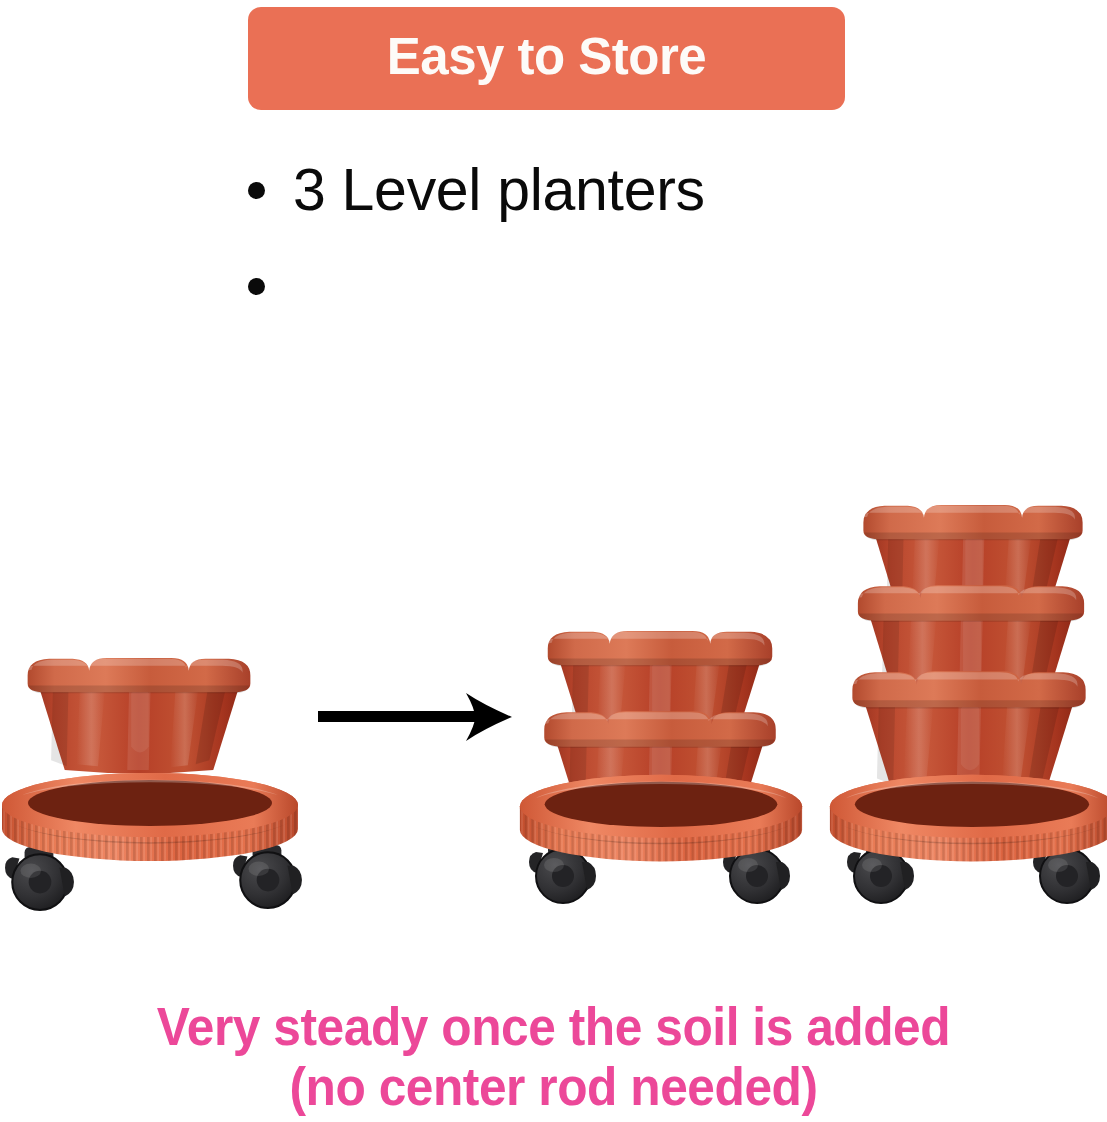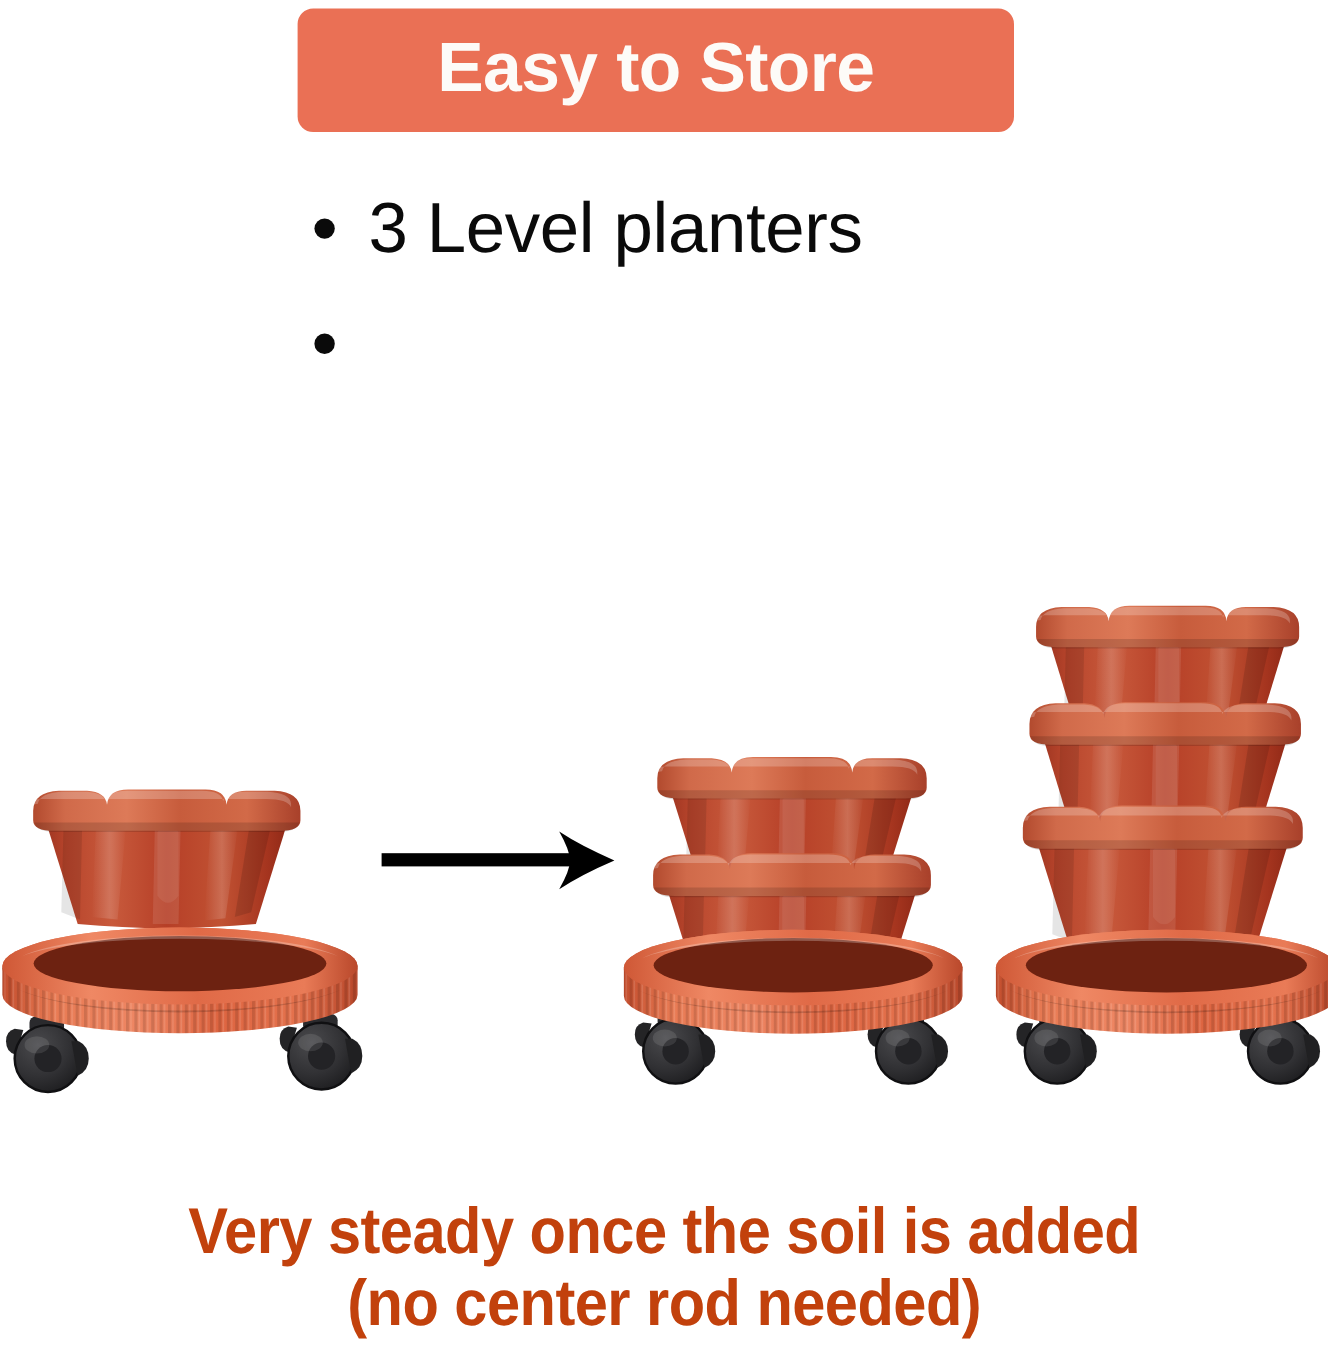--- a/index.html
+++ b/index.html
@@ -26,31 +26,31 @@
     background: #ea7055;
     border-radius: 13px;
     display: flex;
     align-items: center;
     justify-content: center;
   }
   #banner-title {
     color: #fdfbf8;
     font-family: "Liberation Sans", sans-serif;
     font-weight: bold;
-    font-size: 58px;
+    font-size: 51px;
     line-height: 79px;
     letter-spacing: -0.5px;
     white-space: nowrap;
     transform: translateY(-2px);
   }
 
   
   #feature-list {
     position: absolute;
-    left: 262px;
+    left: 248px;
     top: 142px;
     width: 820px;
   }
   .feature-item {
     display: flex;
     align-items: center;
     height: 96px;
   }
   .bullet-dot {
     width: 17px;
@@ -82,21 +82,21 @@
     display: block;
   }
 
   
   #bottom-caption {
     position: absolute;
     left: 0;
     top: 996px;
     width: 1107px;
     text-align: center;
-    color: #c2410c;
+    color: #ec4899;
   }
   .caption-line {
     font-family: "Liberation Sans Narrow", "Liberation Sans", sans-serif;
     font-weight: bold;
     font-size: 54px;
     line-height: 60px;
     letter-spacing: -0.5px;
     white-space: nowrap;
     transform: scaleX(0.92);
   }

